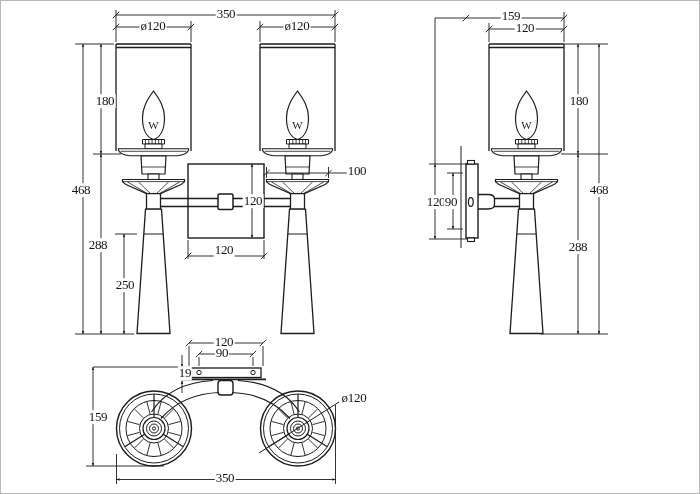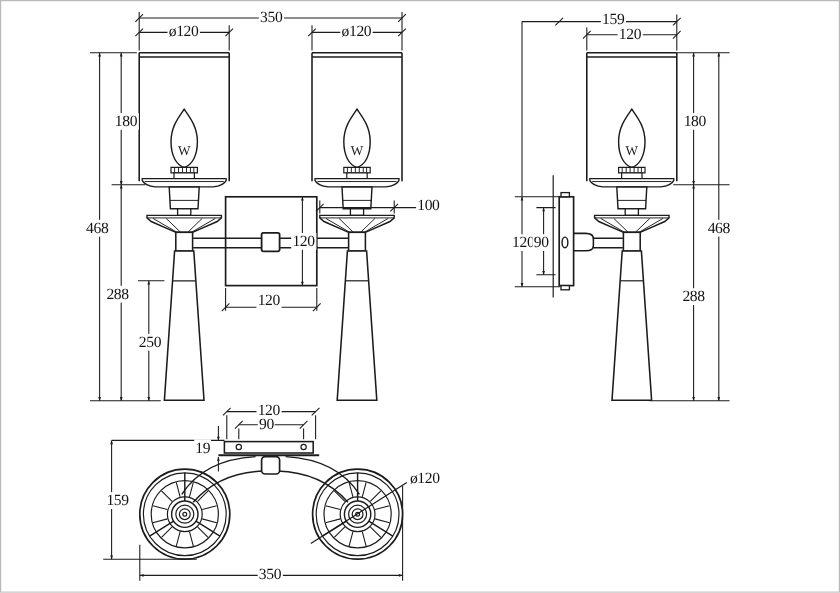--- a/index.html
+++ b/index.html
@@ -185,18 +185,18 @@
 <span class="dim" style="left:510px;top:15px">159</span>
 <span class="dim" style="left:524px;top:27px">120</span>
 <span class="dim" style="left:578px;top:100px">180</span>
 <span class="dim" style="left:598px;top:189px">468</span>
 <span class="dim" style="left:577px;top:246px">288</span>
 <span class="dim" style="left:435px;top:201px">120</span>
 <span class="dim" style="left:450px;top:201px">90</span>
 
 <span class="dim" style="left:223px;top:341px">120</span>
 <span class="dim" style="left:221px;top:352px">90</span>
-<span class="dim" style="left:168px;top:372px">19</span>
+<span class="dim" style="left:184px;top:372px">19</span>
 <span class="dim" style="left:97px;top:416px">159</span>
 <span class="dim" style="left:224px;top:477px">350</span>
 <span class="dim" style="left:353px;top:397px">ø120</span>
 
 </div>
 
 </body></html>

